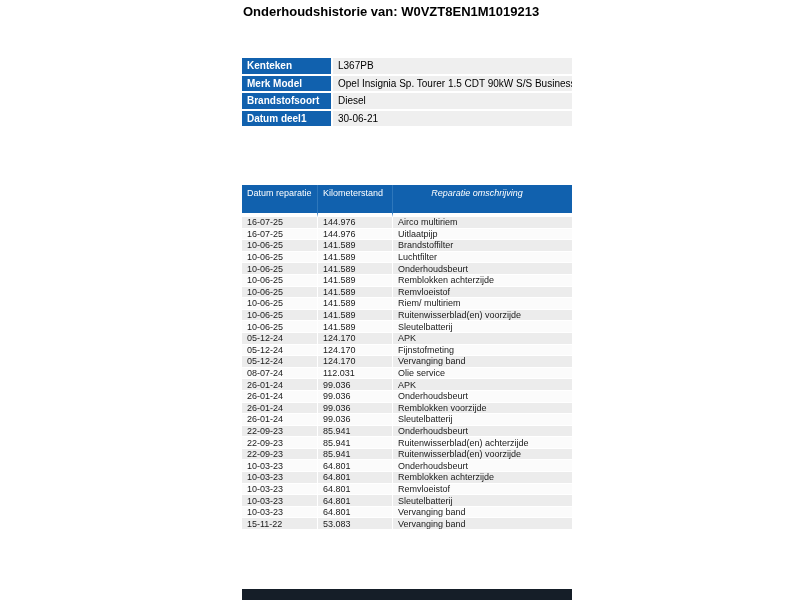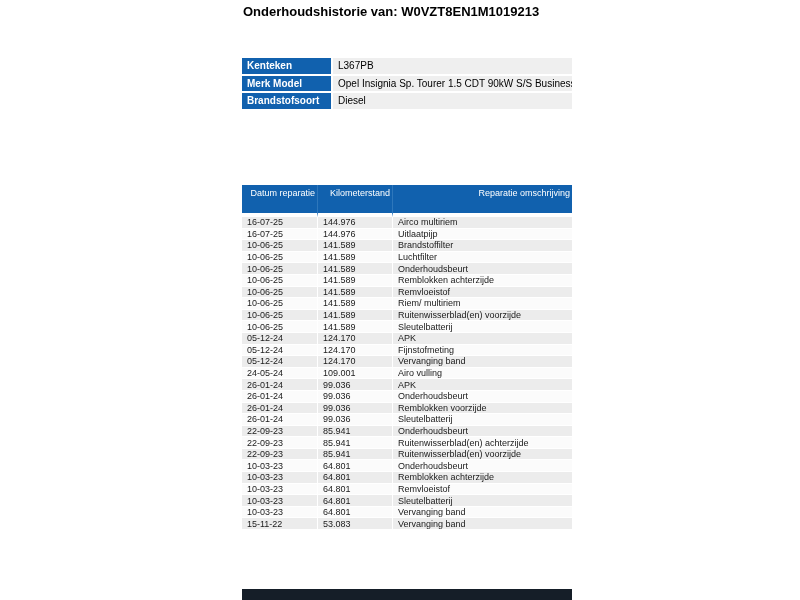--- a/index.html
+++ b/index.html
@@ -59,30 +59,30 @@
   .history-table {
     position: absolute;
     left: 242px; top: 185px;
     width: 330px;
   }
   .history-table thead th {
     background: var(--blue, #1161ae);
     color: #ffffff;
     font-size: 9px;
     font-weight: normal;
-    text-align: right;
+    text-align: center;
     vertical-align: top;
-    padding: 3px 2px 0 5px;
+    padding: 3px 16px 0 5px;
     height: 32px;
     box-sizing: border-box;
     border-bottom: 4px solid #ffffff;
     border-right: 1px solid #2e77bb;
     white-space: nowrap;
   }
-  .history-table thead th:last-child { border-right: none; }
+  .history-table thead th:last-child { border-right: none; font-style: italic; }
   .history-table tbody td {
     font-size: 9px;
     color: #1a1a1a;
     text-align: left;
     vertical-align: middle;
     padding: 0 0 0 5px;
     height: 11.6px;
     line-height: 10px;
     box-sizing: border-box;
     border-bottom: 1px solid #ffffff;
@@ -118,20 +118,24 @@
           <th>Kenteken</th>
           <td>L367PB</td>
         </tr>
         <tr>
           <th>Merk Model</th>
           <td>Opel Insignia Sp. Tourer 1.5 CDT 90kW S/S Business Eleganc</td>
         </tr>
         <tr>
           <th>Brandstofsoort</th>
           <td>Diesel</td>
+        </tr>
+        <tr>
+          <th>Datum deel1</th>
+          <td>30-06-21</td>
         </tr>
       </tbody>
   </table>
 
   <table class="history-table">
     <colgroup>
       <col style="width:76px">
       <col style="width:75px">
       <col style="width:179px">
     </colgroup>
@@ -202,23 +206,23 @@
           <td>05-12-24</td>
           <td>124.170</td>
           <td>Fijnstofmeting</td>
         </tr>
         <tr>
           <td>05-12-24</td>
           <td>124.170</td>
           <td>Vervanging band</td>
         </tr>
         <tr>
-          <td>24-05-24</td>
-          <td>109.001</td>
-          <td>Airo vulling</td>
+          <td>08-07-24</td>
+          <td>112.031</td>
+          <td>Olie service</td>
         </tr>
         <tr>
           <td>26-01-24</td>
           <td>99.036</td>
           <td>APK</td>
         </tr>
         <tr>
           <td>26-01-24</td>
           <td>99.036</td>
           <td>Onderhoudsbeurt</td>

